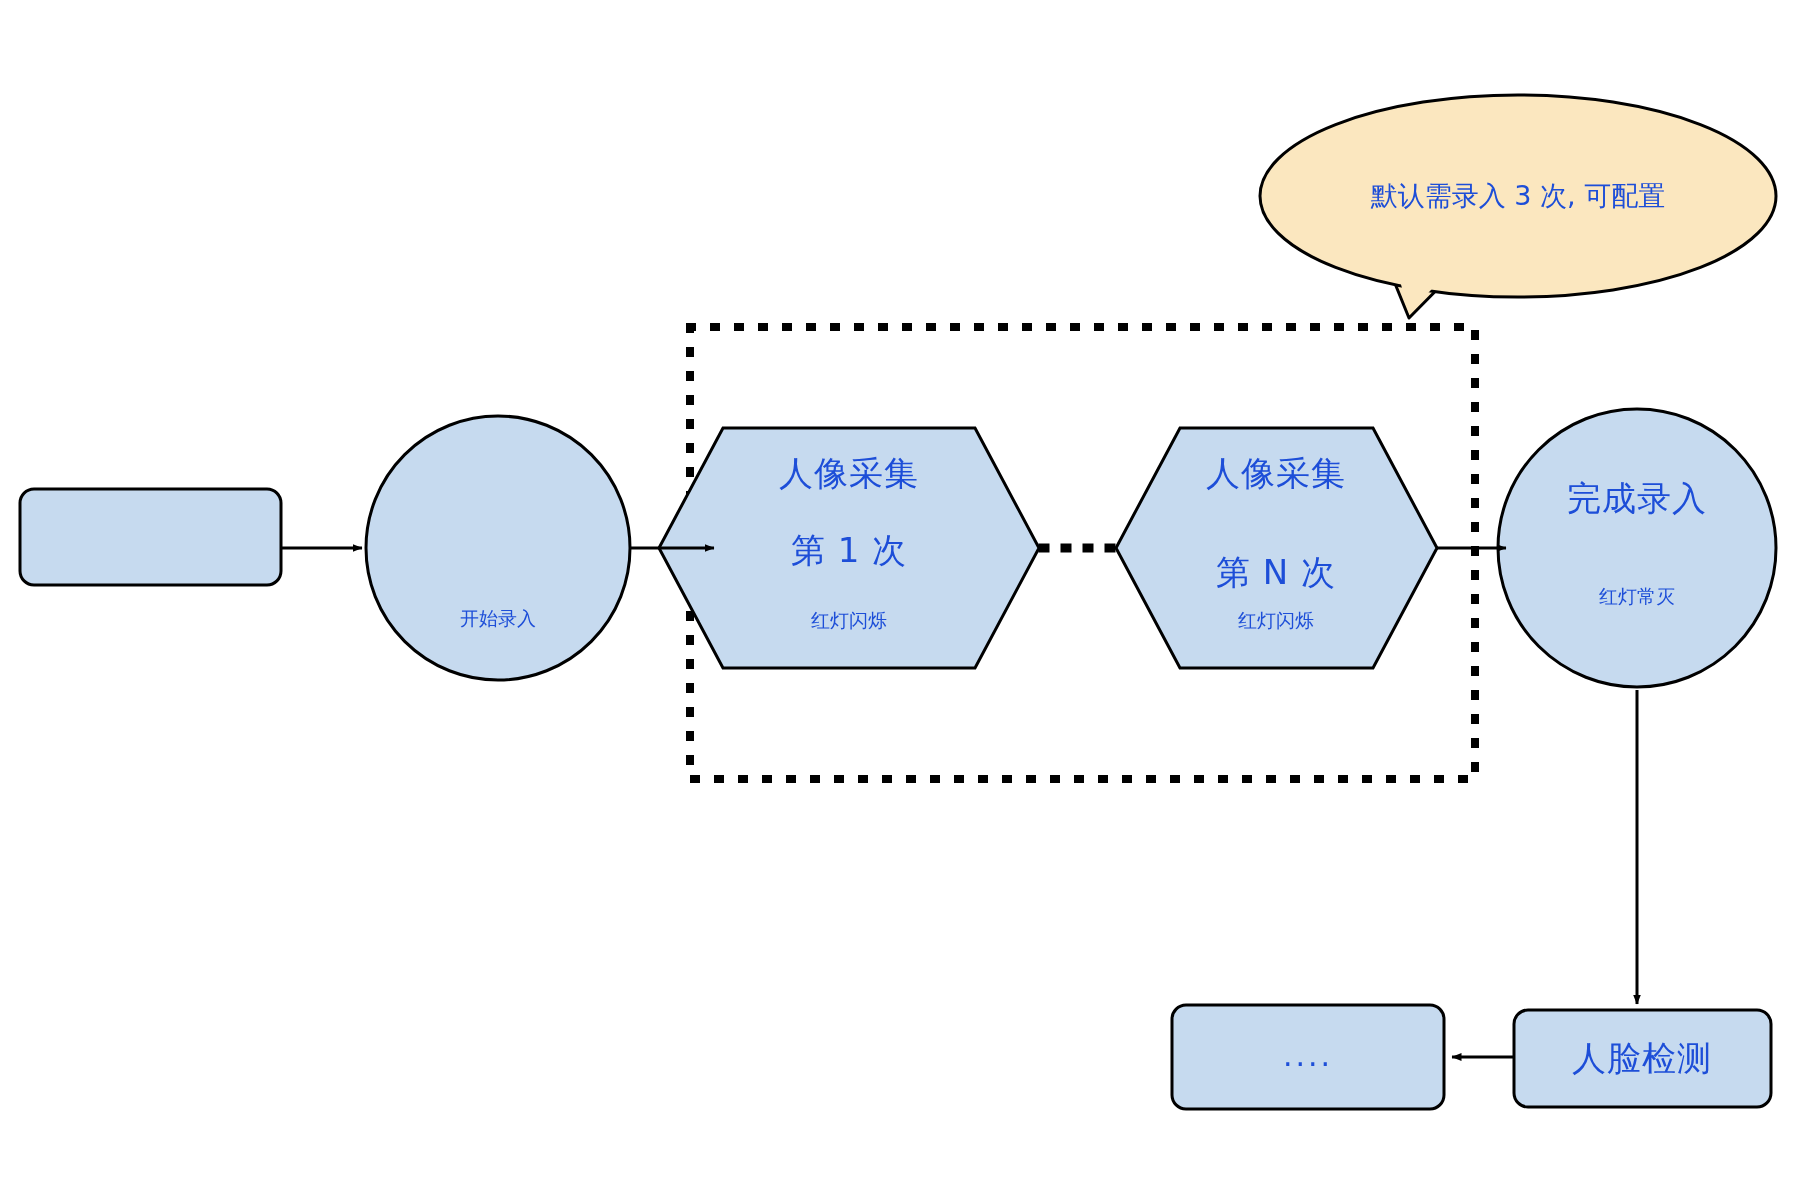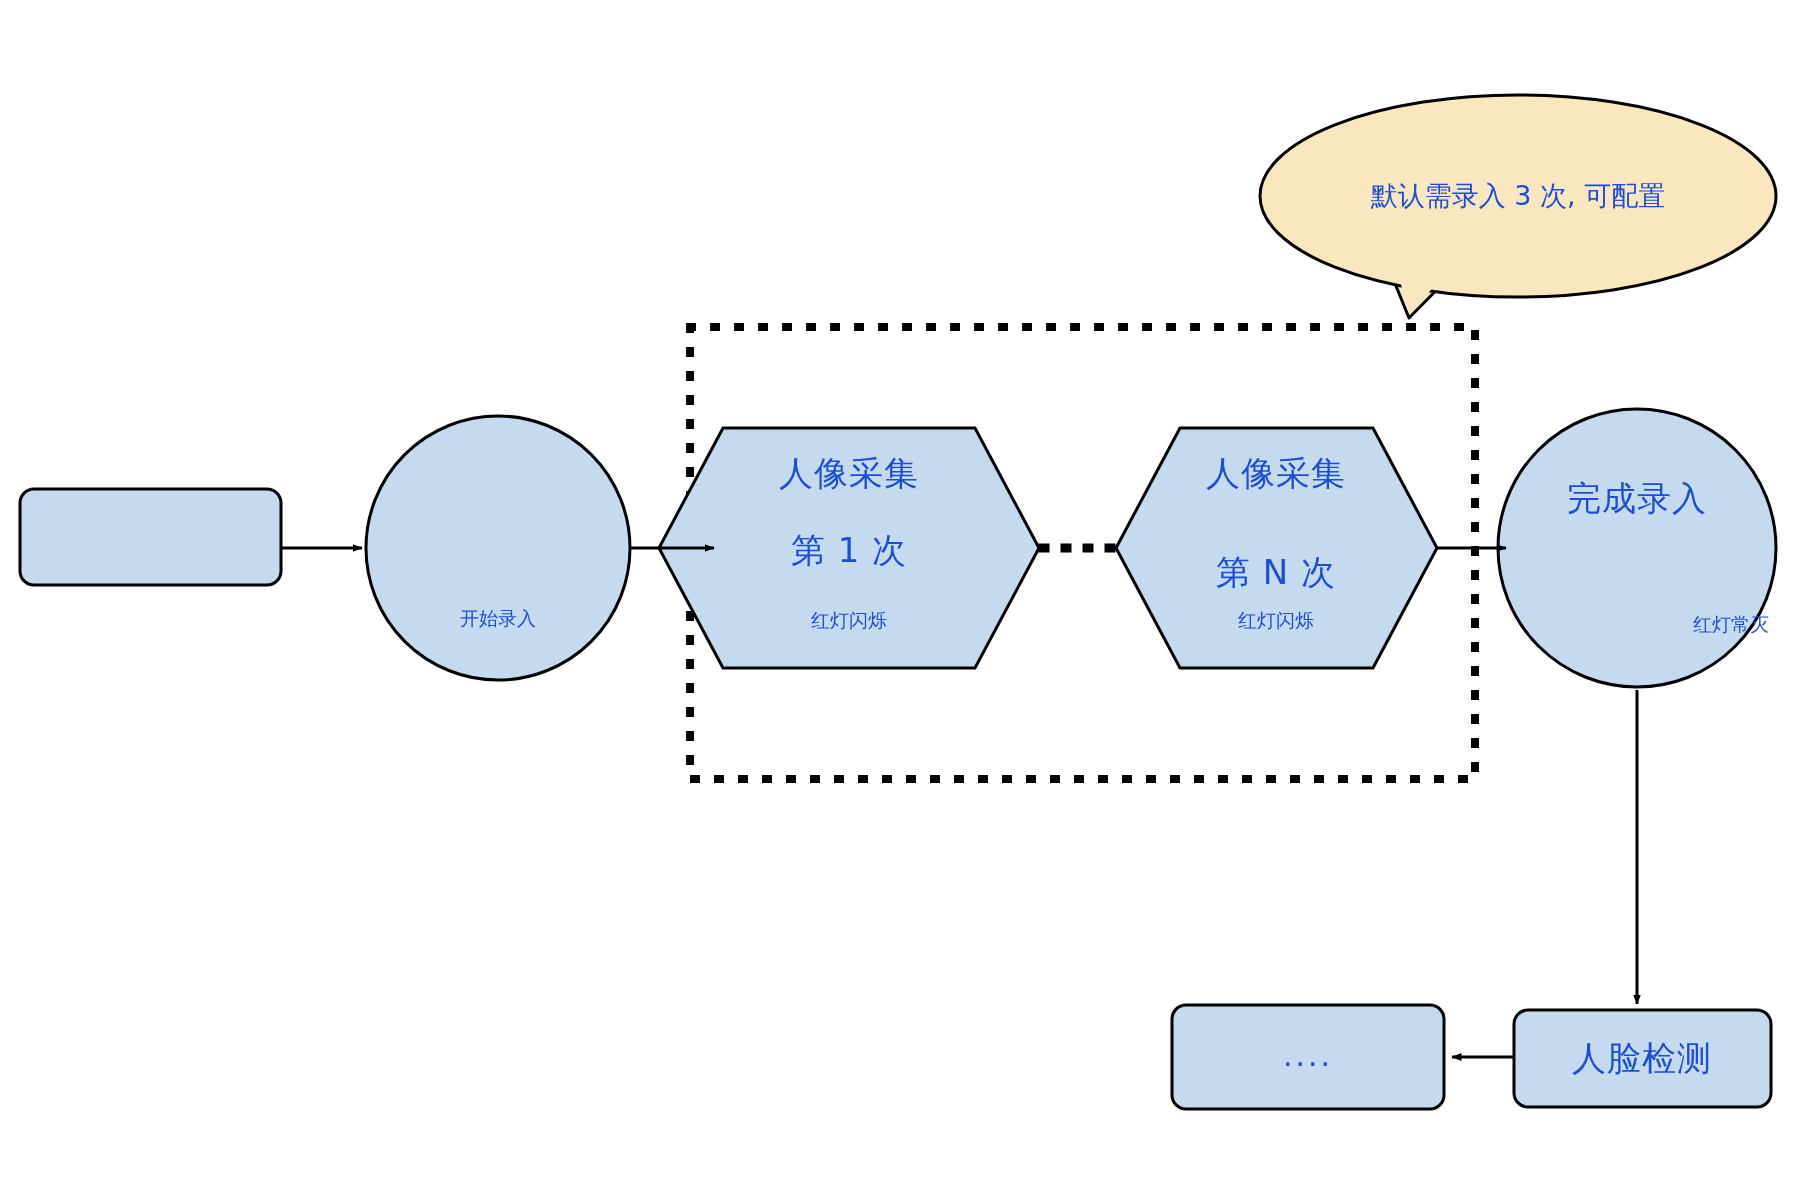--- a/index.html
+++ b/index.html
@@ -100,21 +100,21 @@
 
   <div class="node-label t-main" style="left:680px; top:453px; width:338px;">人像采集</div>
   <div class="node-label t-main" style="left:680px; top:530px; width:338px;">第 1 次</div>
   <div class="node-label t-sub" style="left:680px; top:608px; width:338px;">红灯闪烁</div>
 
   <div class="node-label t-main" style="left:1107px; top:453px; width:338px;">人像采集</div>
   <div class="node-label t-main" style="left:1107px; top:552px; width:338px;">第 N 次</div>
   <div class="node-label t-sub" style="left:1107px; top:608px; width:338px;">红灯闪烁</div>
 
   <div class="node-label t-main" style="left:1505px; top:478px; width:264px;">完成录入</div>
-  <div class="node-label t-sub" style="left:1505px; top:612px; width:264px;text-align:right;">红灯常灭</div>
+  <div class="node-label t-sub" style="left:1505px; top:584px; width:264px;">红灯常灭</div>
 
   <div class="node-label t-main" style="left:1514px; top:1038px; width:256px;">人脸检测</div>
 
   <div class="node-label t-dots" style="left:1172px; top:1038px; width:272px;">....</div>
 
   <div class="node-label t-callout" style="left:1290px; top:179px; width:456px;">默认需录入 3 次, 可配置</div>
 
 </div>
 
 </body></html>

